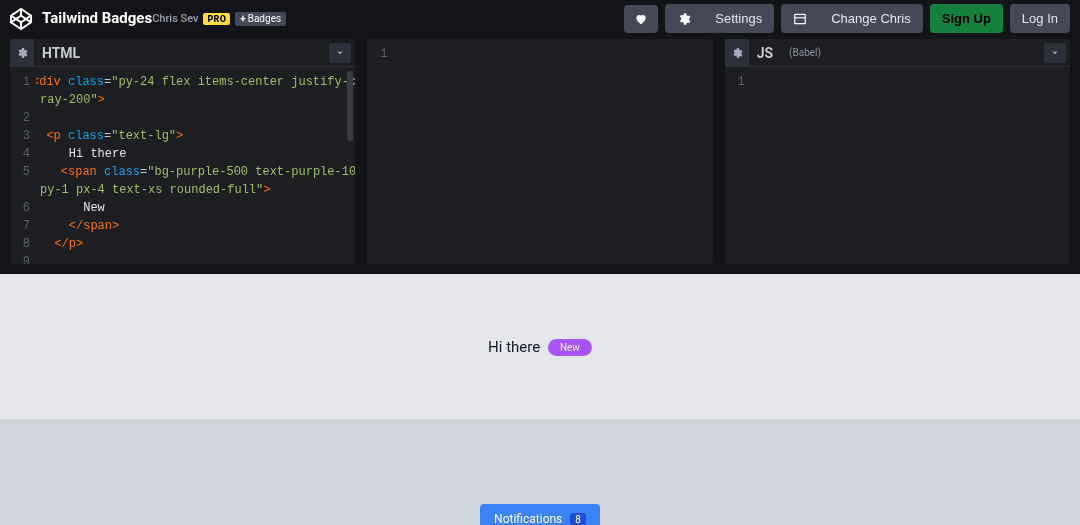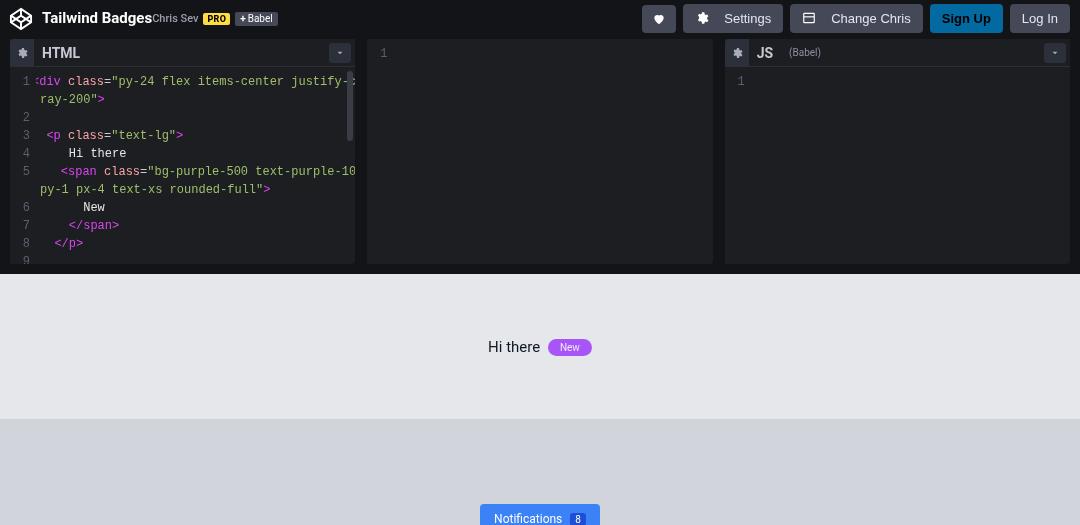--- a/index.html
+++ b/index.html
@@ -12,44 +12,44 @@
   .title-block { display: flex; flex-direction: row; line-height: 1.15; }
   .pen-title { font-size: 15px; font-weight: 700; color: #fff; }
   .meta-row { display: flex; align-items: center; gap: 5px; margin-top: 1px; justify-content: flex-end; }
   .author { font-size: 11px; color: #9b9dad; font-weight: 500; }
   .pro-badge { background: #ffdd40; color: #000; font-size: 9px; font-weight: 800; padding: 1px 4px; border-radius: 2px; letter-spacing: 0.3px; }
   .follow-btn { background: #444857; color: #fff; font-size: 10px; padding: 1px 5px; border-radius: 2px; display:inline-flex; align-items:center; gap:2px; cursor:pointer; }
   .follow-plus { font-weight: 700; }
 
   .header-spacer { flex: 1; }
 
-  .hdr-btn { background: #444857; color: #e4e6ef; font-size: 13px; padding: 7px 12px; border-radius: 4px; margin-left: 7px; display:inline-flex; align-items:flex-start; gap:15px; cursor:pointer; border:none; }
+  .hdr-btn { background: #444857; color: #e4e6ef; font-size: 13px; padding: 7px 12px; border-radius: 4px; margin-left: 7px; display:inline-flex; align-items:flex-end; gap:24px; cursor:pointer; border:none; }
   .hdr-btn.icon-only { padding: 7px 10px; }
-  .hdr-btn.signup { background: #0369a1; color: #000; font-weight: 600; }
+  .hdr-btn.signup { background: #15803d; color: #000; font-weight: 600; }
   .hdr-icon { width: 14px; height: 14px; display:inline-block; }
 
   
   .editors { display: flex; gap: 12px; padding: 0 10px 10px 10px; background: #131417; height: 235px; }
   .pane { flex: 1; background: #1d1e22; border-radius: 4px; display:flex; flex-direction:column; min-width:0; }
   .pane-head { display:flex; align-items:center; background: #1d1e22; border-bottom: 1px solid #2c2f36; height: 28px; }
   .pane-gear { width: 24px; height: 100%; display:flex; align-items:center; justify-content:center; background:#2c303a; border-top-left-radius:4px; cursor:pointer; }
   .pane-title { font-size: 14px; font-weight: 700; color: #c7c9d3; padding-left: 8px; }
   .pane-sub { font-size: 10px; color: #8b8ea0; margin-left: 16px; }
   .pane-head-spacer { flex:1; }
   .pane-chevron { width: 22px; height: 20px; background:#2c303a; border-radius:3px; margin-right:4px; display:flex; align-items:center; justify-content:center; cursor:pointer; }
 
   .code-area { flex:1; display:flex; font-family: "SFMono-Regular", Consolas, "Liberation Mono", Menlo, monospace; font-size: 12px; line-height: 1.5; overflow:hidden; position:relative; }
   .gutter { width: 26px; text-align: right; color: #5a5f73; padding: 6px 6px 0 0; user-select:none; background:#1d1e22; }
   .gutter div { height: 18px; }
   .code { flex:1; padding: 6px 4px 0 4px; color: #c7c9d3; white-space: pre; overflow:hidden; }
   .code .ln { display:block; min-height:18px; }
   .fold { color:#5a5f73; font-size:9px; display:inline-block; width:0; margin-left:-8px; position:relative; top:-1px; }
 
-  .tok-tag   { color: #d946ef; }
-  .tok-attr  { color: #fca5a5; }
+  .tok-tag   { color: #f97316; }
+  .tok-attr  { color: #0ea5e9; }
   .tok-punct { color: #c7c9d3; }
   .tok-str   { color: #9fbf6a; }
   .tok-text  { color: #e6e6e6; }
 
   .pane-scrollbar { position:absolute; right:2px; top:4px; width:6px; height:70px; background:#3a3d46; border-radius:3px; }
 
   
   .output { height: 280px; width: 100%; background:#fff; overflow:hidden; }
   .prev-sec1 { height: 145px; background:#e5e7eb; display:flex; align-items:center; justify-content:center; }
   .prev-hi { color:#111827; font-size: 15px; }
@@ -70,21 +70,21 @@
       <path d="M50 8 L50 36 M92 36 L50 64 L8 36 M8 64 L50 36 L92 64 M50 92 L50 64"></path>
     </svg>
   </div>
   <div class="title-block">
     <div class="pen-title">Tailwind Badges</div>
     <div class="meta-row">
       <span class="author">Chris Sev</span>
       <span class="pro-badge">PRO</span>
       <span class="follow-btn">
         <span class="follow-plus">+</span>
-        <span>Babel</span>
+        <span>Badges</span>
       </span>
     </div>
   </div>
 
   <div class="header-spacer"></div>
 
   <button class="hdr-btn icon-only">
     <svg class="hdr-icon" viewBox="0 0 24 24" fill="#fff">
         <path d="M12 21s-8-5.3-8-11a5 5 0 0 1 8-4 5 5 0 0 1 8 4c0 5.7-8 11-8 11z"></path>
       </svg>

